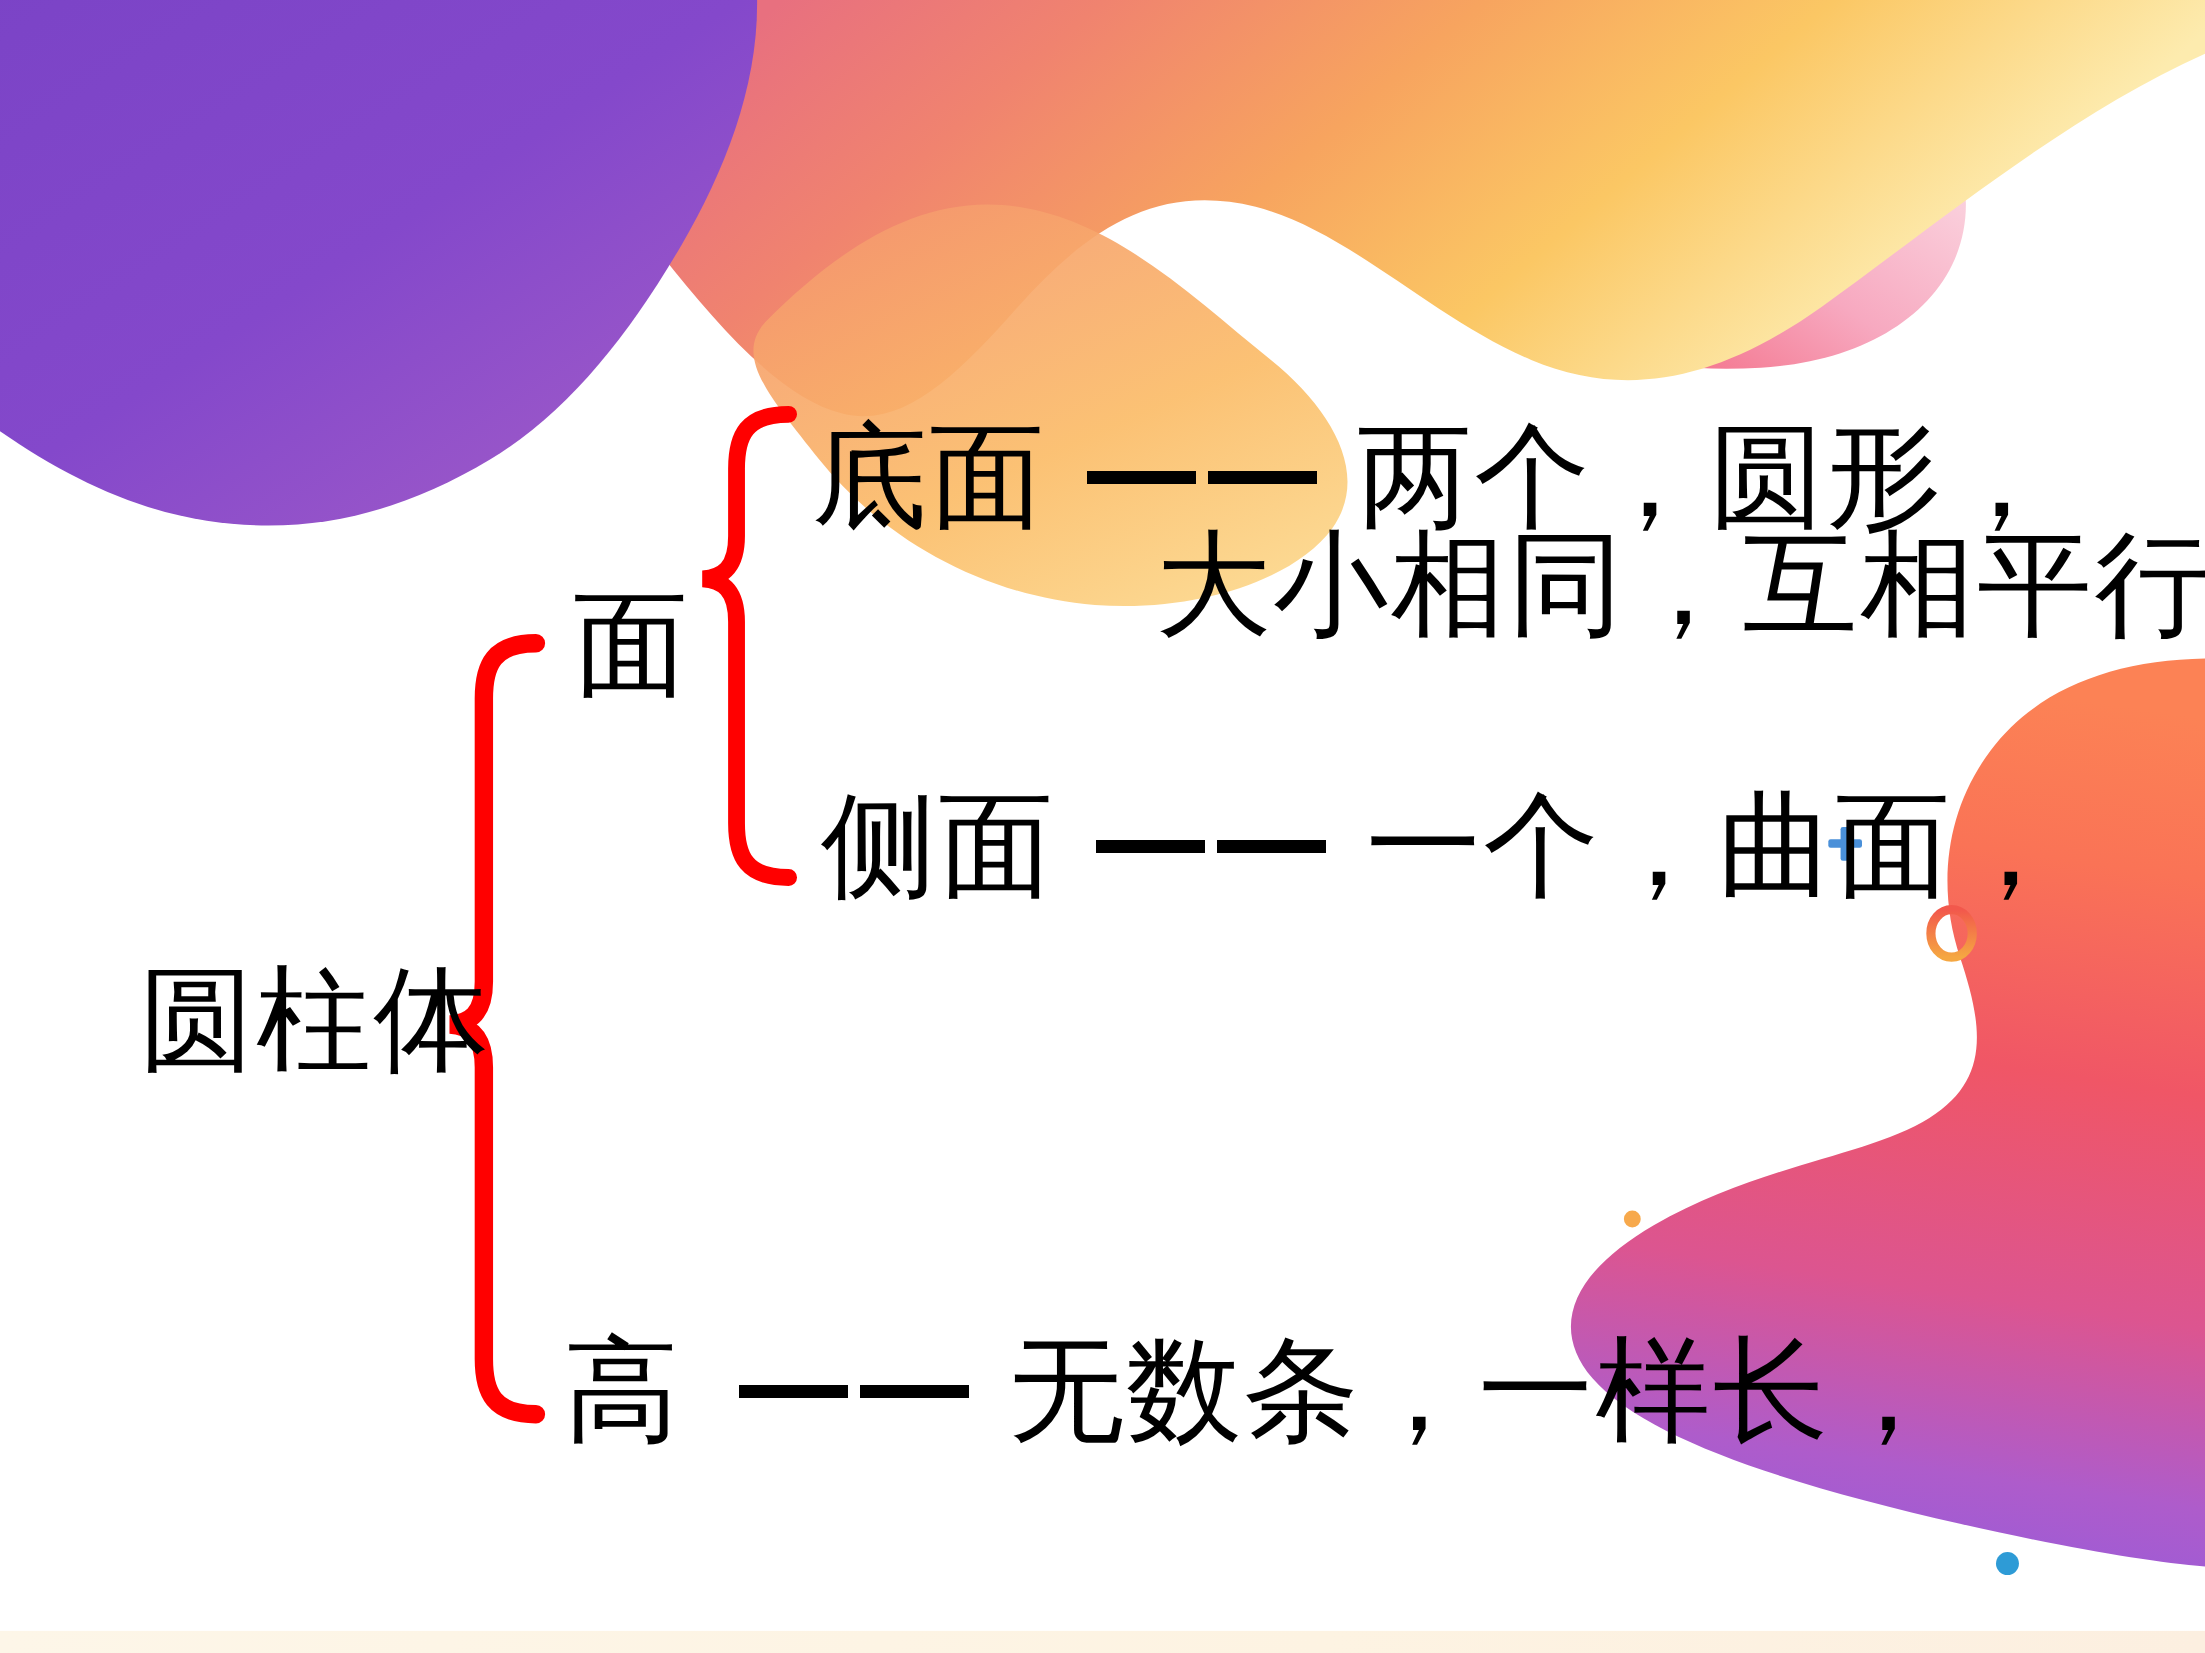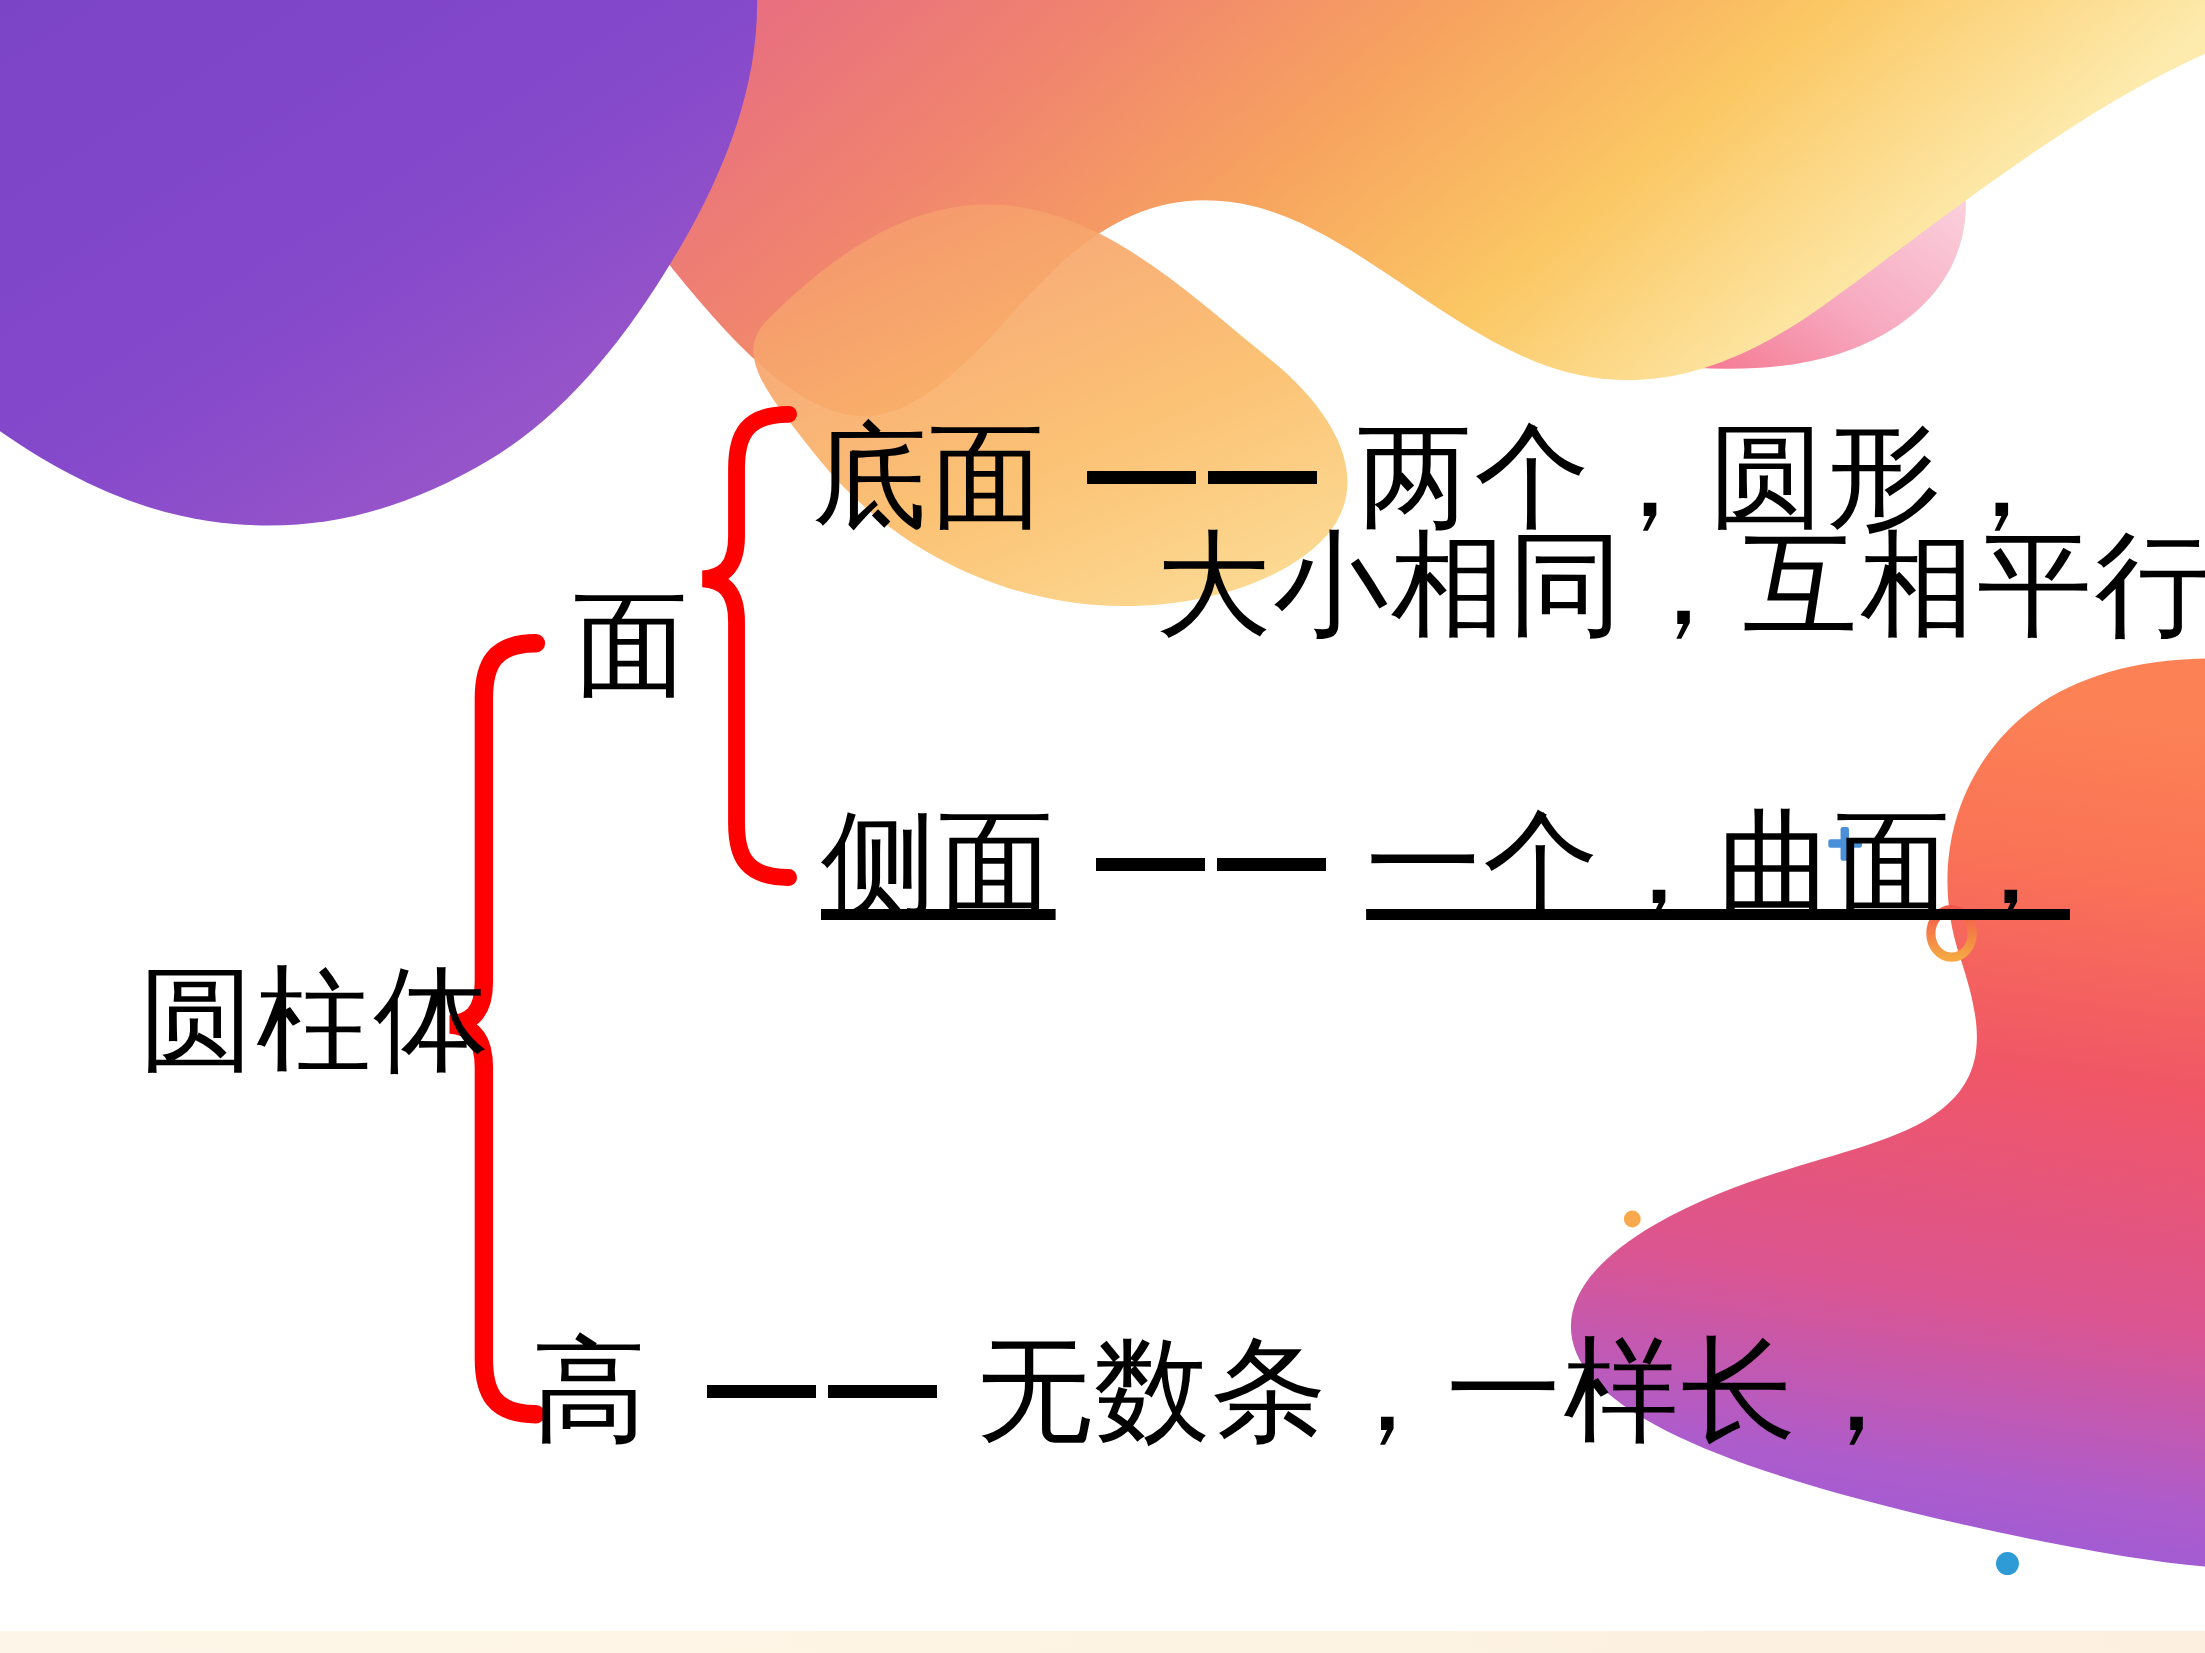--- a/index.html
+++ b/index.html
@@ -189,23 +189,23 @@
     <div class="cn" id="label-cylinder" style="left:139px; top:963px; font-size:115px;">圆柱体</div>
 
     <div class="cn" style="left:573px; top:588px; font-size:115px;">面</div>
 
     <div class="cn" style="left:812px; top:420px; font-size:115px;">
       <span>底面</span><span class="dash-pair"><span class="dash"></span><span class="dash"></span></span><span>两个，圆形，</span>
     </div>
 
     <div class="cn" style="left:1156px; top:528px; font-size:115px;">大小相同，互相平行。</div>
 
-    <div class="cn" style="left:821px; top:807px; font-size:115px;text-decoration:underline;">
+    <div class="cn" style="left:821px; top:789px; font-size:115px;">
       <span>侧面</span><span class="dash-pair"><span class="dash"></span><span class="dash"></span></span><span>一个，曲面，</span>
     </div>
 
-    <div class="cn" style="left:532px; top:1334px; font-size:115px;">
+    <div class="cn" style="left:564px; top:1334px; font-size:115px;">
       <span>高</span><span class="dash-pair" style="margin-left:0.45em"><span class="dash"></span><span class="dash"></span></span><span>无数条，一样长，</span>
     </div>
 
   </div>
 </div>
 
 
 </body></html>

